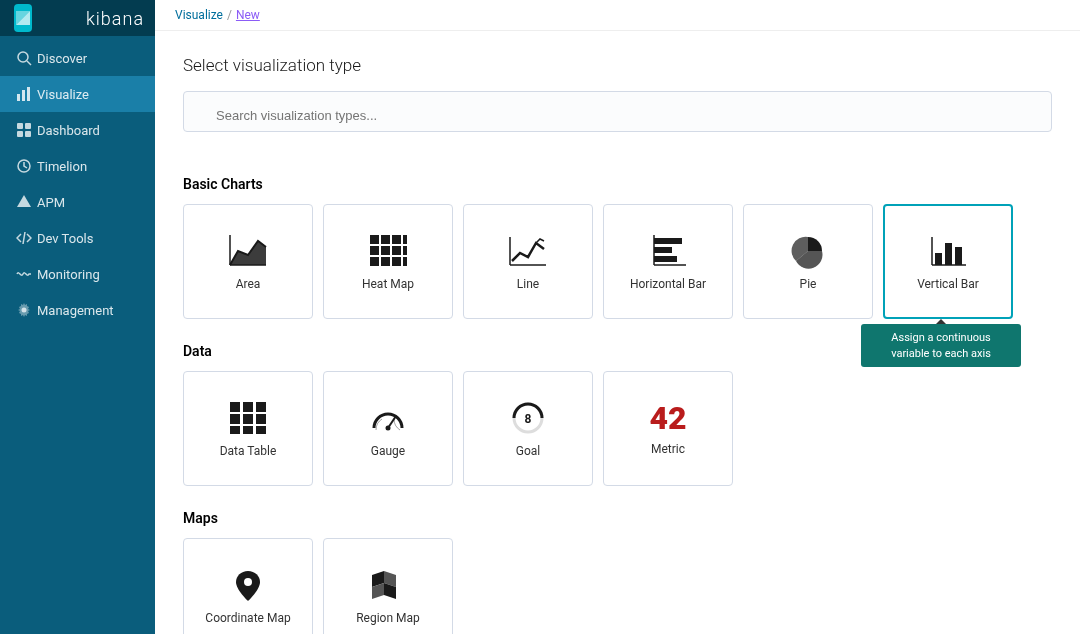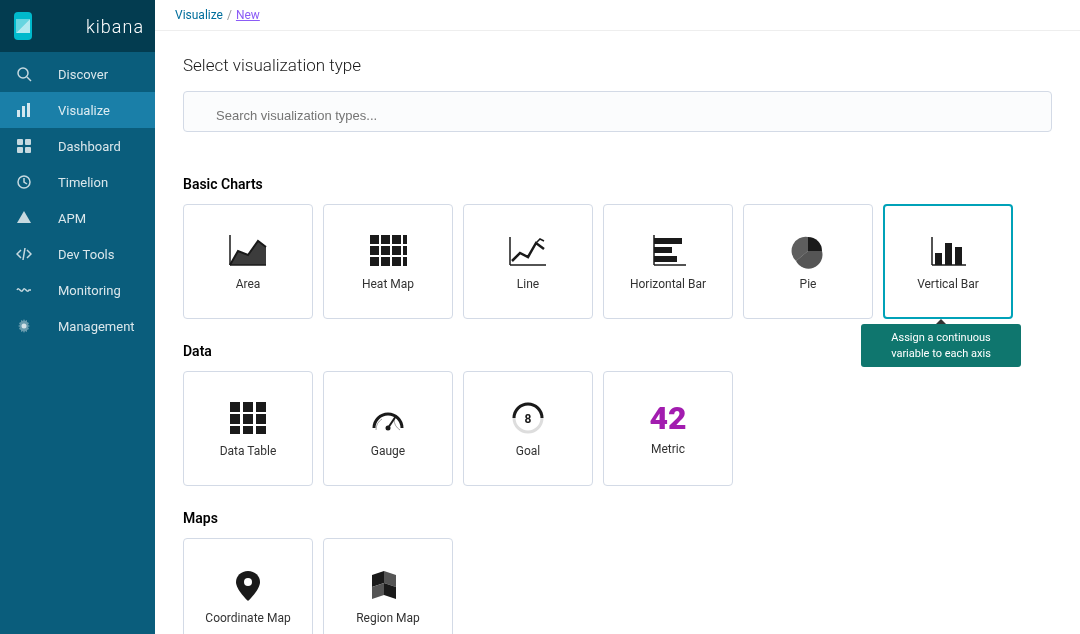--- a/index.html
+++ b/index.html
@@ -12,21 +12,21 @@
       display: flex;
       flex-direction: column;
       height: 634px;
       flex-shrink: 0;
     }
     .sidebar-logo {
       display: flex;
       align-items: center;
       padding: 12px 14px;
       background: #033c50;
-      height: 52px;
+      height: 36px;
       gap: 44px;
     }
     .sidebar-logo-icon {
       width: 28px;
       height: 28px;
       background: #00b9cc;
       border-radius: 4px;
       margin-right: 10px;
       display: flex; align-items: center; justify-content: center;
       color: white;
@@ -40,21 +40,21 @@
       letter-spacing: 1px;
     }
     .sidebar-nav { flex: 1; padding-top: 4px; }
     .sidebar-item {
       display: flex;
       align-items: center;
       padding: 10px 16px;
       color: rgba(255,255,255,0.85);
       font-size: 13px;
       cursor: pointer;
-      gap: 26px;
+      gap: 5px;
     }
     .sidebar-item.active { background: #1a7fa8; }
     .sidebar-item-icon { font-size: 15px; opacity: 0.9; }
 
     
     .main {
       flex: 1;
       display: flex;
       flex-direction: column;
       overflow: auto;
@@ -412,21 +412,21 @@
               <circle cx="20" cy="18" r="14" stroke="#ddd" stroke-width="3"></circle>
               <path d="M20,18 m-14,0 a14,14 0 0,1 28,0" stroke="#1a1a1a" stroke-width="3" fill="none"></path>
               <text x="20" y="23" text-anchor="middle" font-size="12" font-weight="bold" fill="#1a1a1a">8</text>
             </svg>
           </div>
           <span class="viz-card-label">Goal</span>
         </div>
 
         <div class="viz-card">
           <div class="viz-card-icon">
-            <div style="font-size:32px; font-weight:900; color:#a21caf; line-height:1;">42</div>
+            <div style="font-size:32px; font-weight:900; color:#b91c1c; line-height:1;">42</div>
           </div>
           <span class="viz-card-label">Metric</span>
         </div>
 
       </div>
     </div>
 
     <div class="section">
       <div class="section-label">Maps</div>
       <div class="viz-grid">

